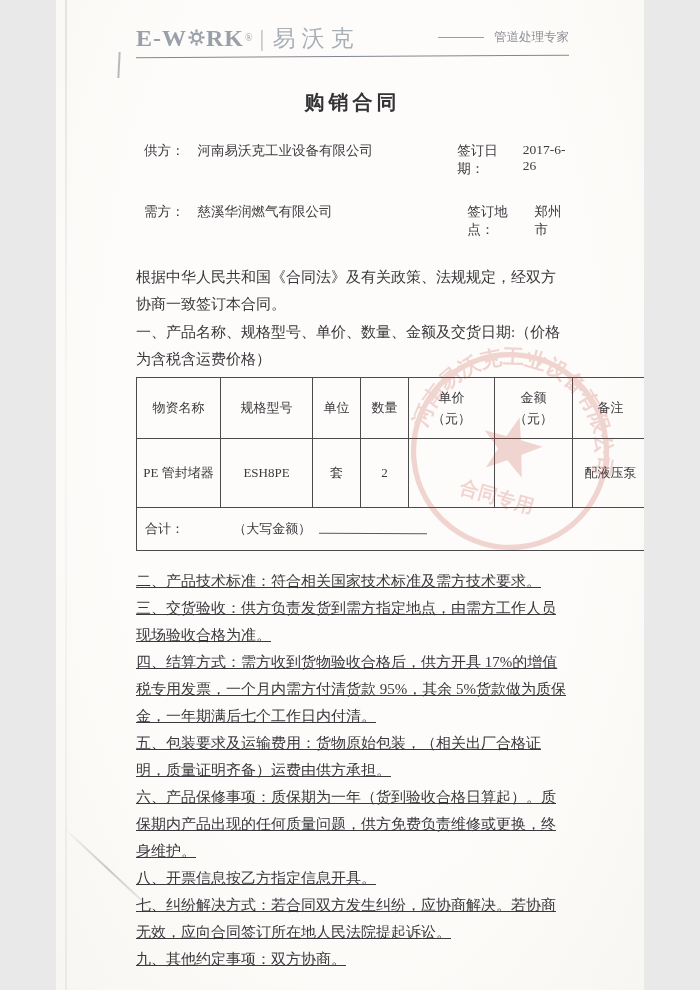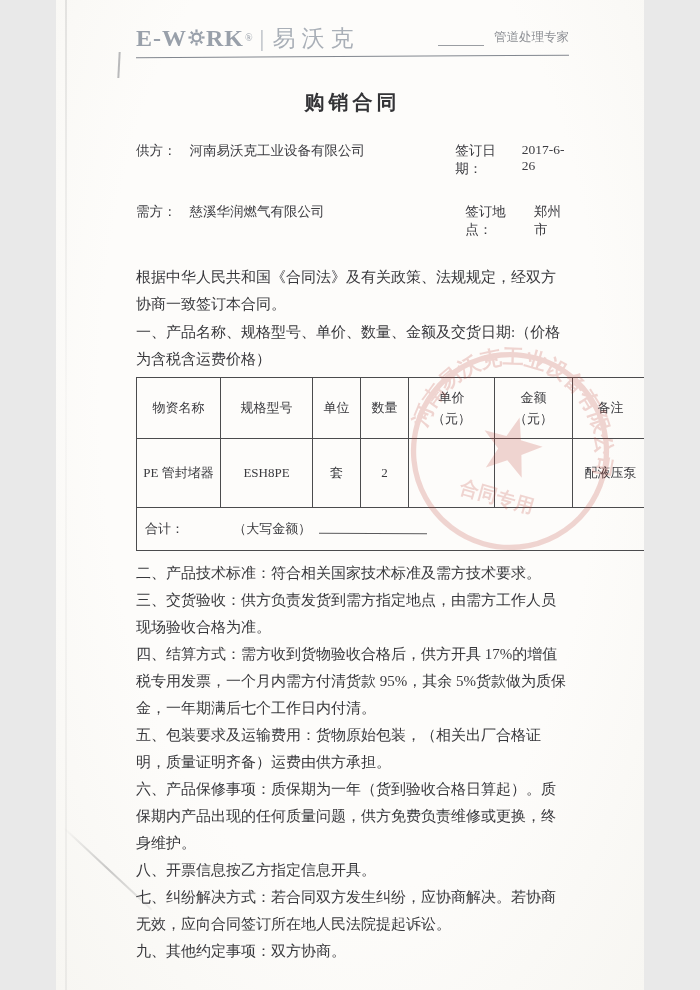--- a/index.html
+++ b/index.html
@@ -44,21 +44,21 @@
   .logo .divider { margin: 0 7px 0 6px; font-weight: normal; color: #b3b8bf; font-size: 24px; }
   .logo .brand-cn {
     font-weight: normal;
     font-size: 23px;
     letter-spacing: 6px;
     color: #a9afb7;
     font-family: "Liberation Sans", sans-serif;
   }
   .tagline {
     display: flex;
-    align-items: flex-end;
+    align-items: center;
     gap: 10px;
     font-size: 12.5px;
     color: #8e9095;
     font-family: "Liberation Sans", sans-serif;
     padding-bottom: 4px;
   }
   .tagline .dash-line { width: 46px; height: 1px; background: #9a9da2; }
   .header-rule {
     height: 0;
     border-top: 1.5px solid #82878f;
@@ -75,21 +75,21 @@
     letter-spacing: 4px;
     color: #333336;
     margin: 32px 0 26px 0;
   }
   .party-row {
     display: flex;
     margin-bottom: 25px;
     font-size: 13.5px;
     color: #3b3b40;
   }
-  .party-left { width: 375px; display: flex; }
+  .party-left { width: 375px; display: flex; margin-left: 8px; }
   .party-left .value { margin-left: 13px; }
   .party-right { display: flex; }
   .party-right .value { margin-left: 10px; }
 
   
   .preamble, .section-heading, .clause, .closing {
     font-size: 15px;
     line-height: 27px;
     margin: 0;
     color: #38383c;
@@ -124,21 +124,21 @@
   .hdr-l2 { display: block; }
   .caps-label { margin-left: 46px; }
   .caps-underline {
     display: inline-block;
     width: 108px;
     border-bottom: 1.3px solid #5a5a5c;
     transform: translateY(1px) rotate(0.3deg);
     margin-left: 4px;
   }
 
-  .clauses-block { margin-top: 9px; }
+  .clauses-block { margin-top: 17px; text-decoration: underline; }
   .closing { margin-top: 0; }
 
   
   .stamp {
     position: absolute;
     pointer-events: none;
   }
   .stamp svg { display: block; }
   .stamp-buyer {
     left: 594px; top: 278px;

